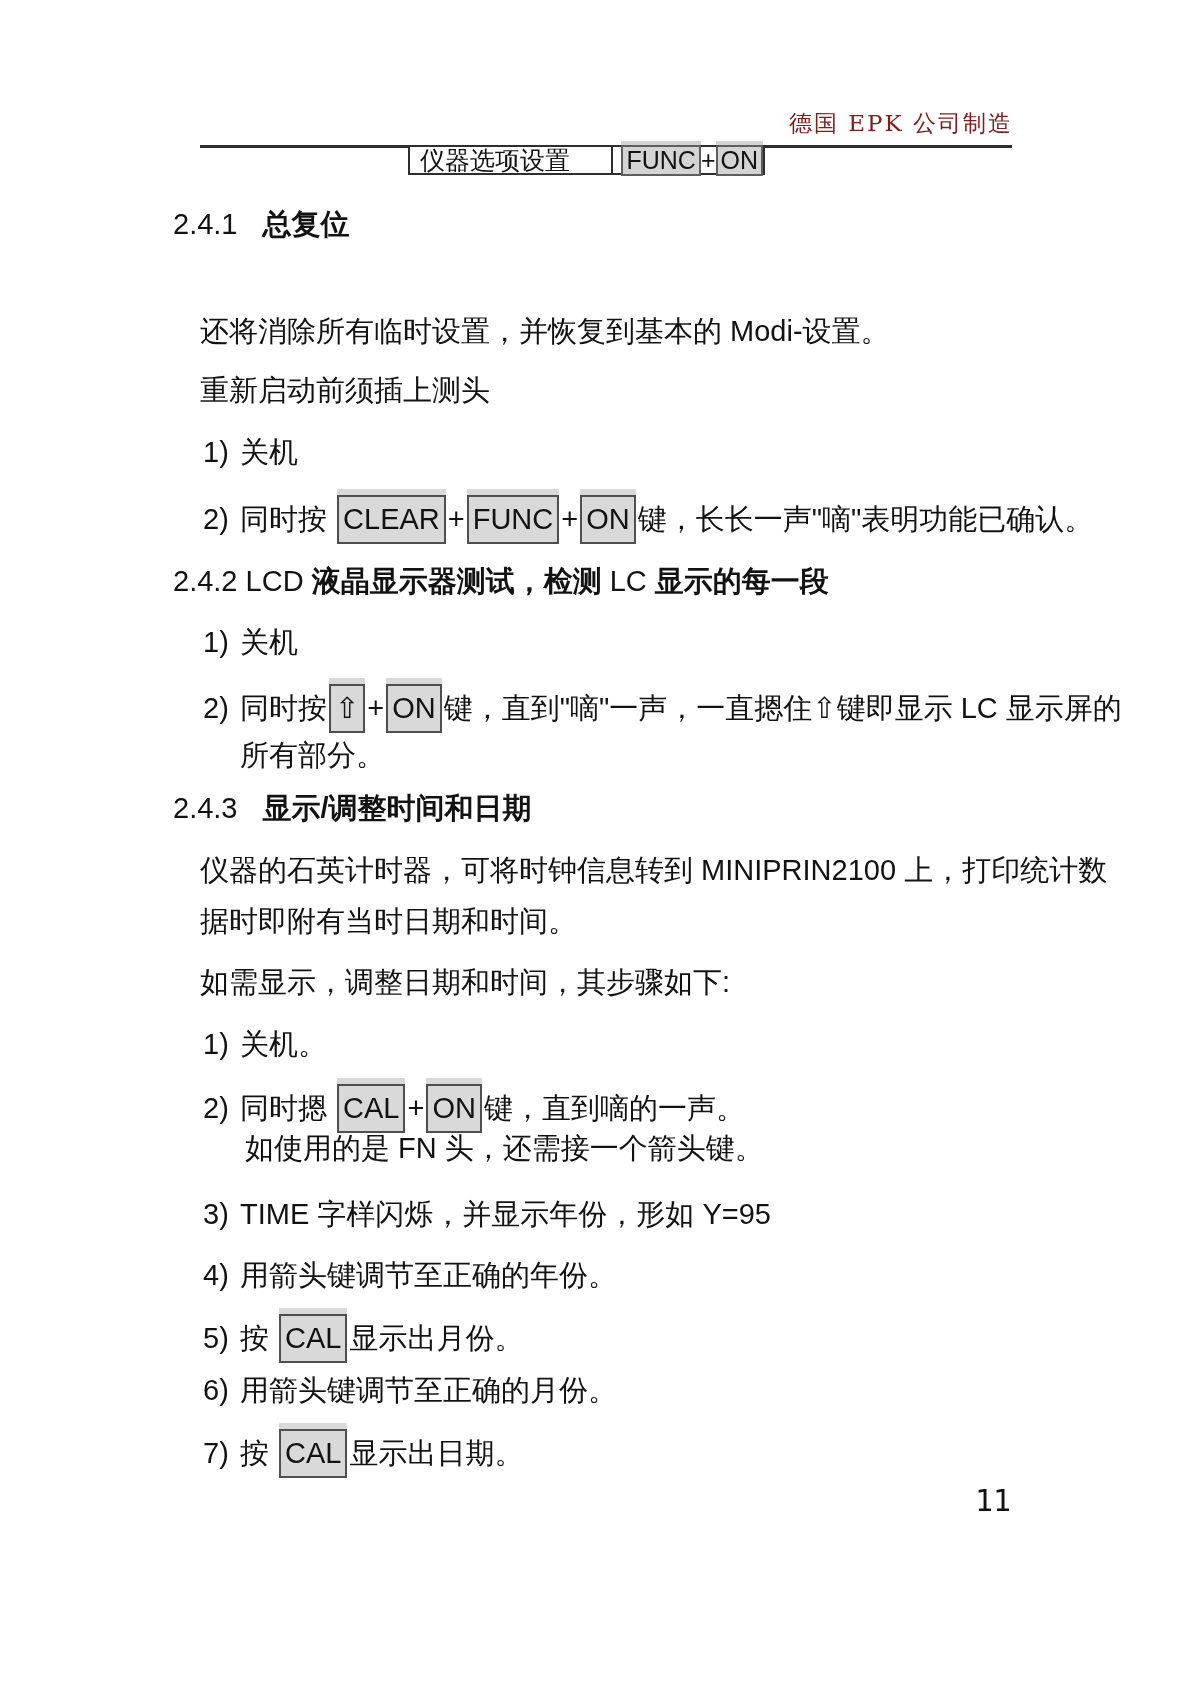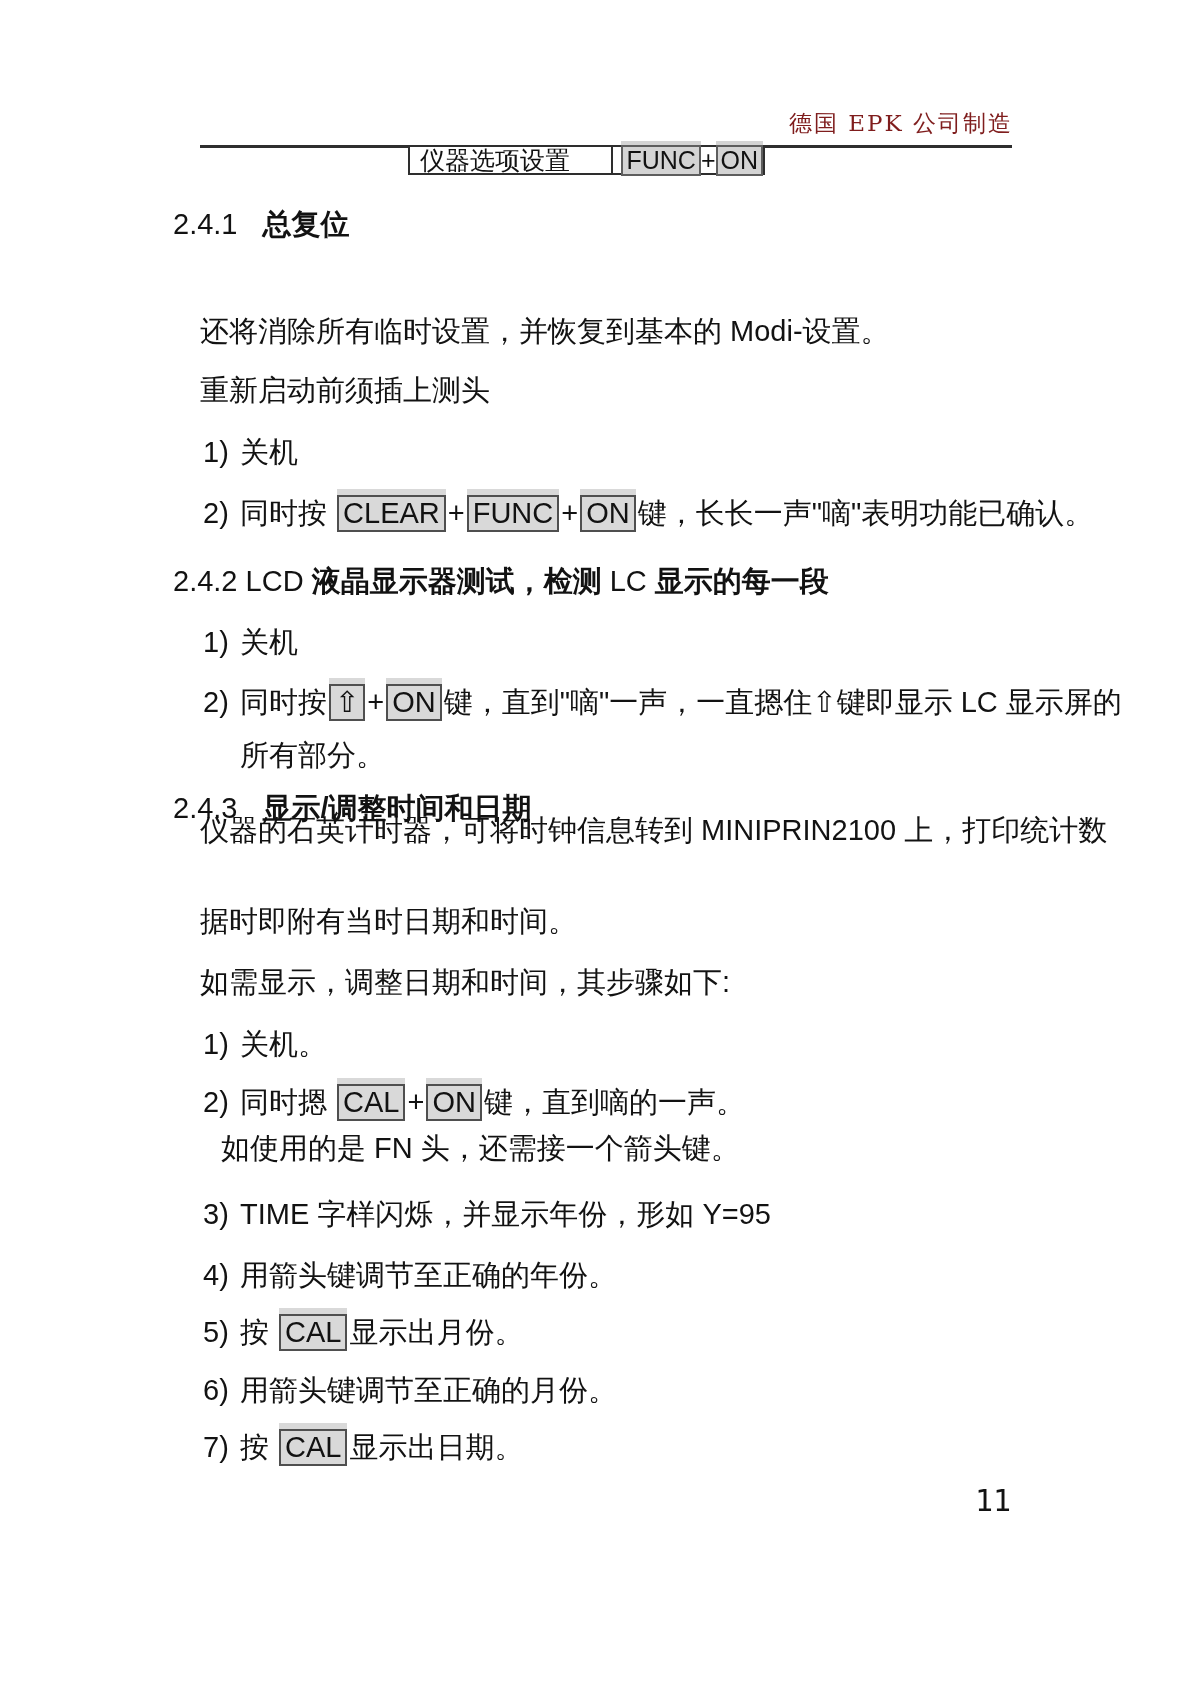--- a/index.html
+++ b/index.html
@@ -18,21 +18,21 @@
   .rule{position:absolute;background:#2e2e2e;}
   .heading{font-size:29px;line-height:36px;}
   .heading .t{font-weight:bold;margin-left:25px;}
   .heading .bseg{font-weight:bold;}
   .heading .rseg{font-weight:normal;}
   .marker{display:inline-block;width:37px;}
   .key{
     display:inline-block;
     background:#d9d9d9;
     border:2px solid #4f4f4f;
-    padding:0 4px;
+    padding:6px 4px;
     margin:0 2px;
     line-height:33px;
     box-shadow:0 -6px 0 0 #d9d9d9;
   }
   .opt-table{
     position:absolute;
     left:408px;top:145px;
     width:357px;height:30px;
     border:2px solid #2e2e2e;
     box-sizing:border-box;
@@ -108,32 +108,32 @@
 
   <div class="abs body-line" style="left:203px;top:684px;">
     <span class="marker">2)</span><span>同时按</span><span class="key">⇧</span><span>+</span><span class="key">ON</span><span>键，直到"嘀"一声，一直摁住⇧键即显示 LC 显示屏的</span>
   </div>
   <div class="abs body-line" style="left:240px;top:737px;">所有部分。</div>
 
   <div class="abs heading" style="left:173px;top:790px;">
     <span class="rseg">2.4.3</span><span class="t">显示/调整时间和日期</span>
   </div>
 
-  <div class="abs body-line" style="left:200px;top:812px;">仪器的石英计时器，可将时钟信息转到 MINIPRIN2100 上，打印统计数</div>
+  <div class="abs body-line" style="left:200px;top:852px;">仪器的石英计时器，可将时钟信息转到 MINIPRIN2100 上，打印统计数</div>
   <div class="abs body-line" style="left:200px;top:863px;margin-top:40px;">据时即附有当时日期和时间。</div>
   <div class="abs body-line" style="left:200px;top:964px;">如需显示，调整日期和时间，其步骤如下:</div>
 
   <div class="abs body-line" style="left:203px;top:1026px;">
     <span class="marker">1)</span><span>关机。</span>
   </div>
 
   <div class="abs body-line" style="left:203px;top:1084px;">
     <span class="marker">2)</span><span>同时摁 </span><span class="key">CAL</span><span>+</span><span class="key">ON</span><span>键，直到嘀的一声。</span>
   </div>
-  <div class="abs body-line" style="left:221px;top:1130px;">如使用的是 FN 头，还需接一个箭头键。</div>
+  <div class="abs body-line" style="left:245px;top:1130px;">如使用的是 FN 头，还需接一个箭头键。</div>
 
   <div class="abs body-line" style="left:203px;top:1196px;">
     <span class="marker">3)</span><span>TIME 字样闪烁，并显示年份，形如 Y=95</span>
   </div>
 
   <div class="abs body-line" style="left:203px;top:1257px;">
     <span class="marker">4)</span><span>用箭头键调节至正确的年份。</span>
   </div>
 
   <div class="abs body-line" style="left:203px;top:1314px;">

